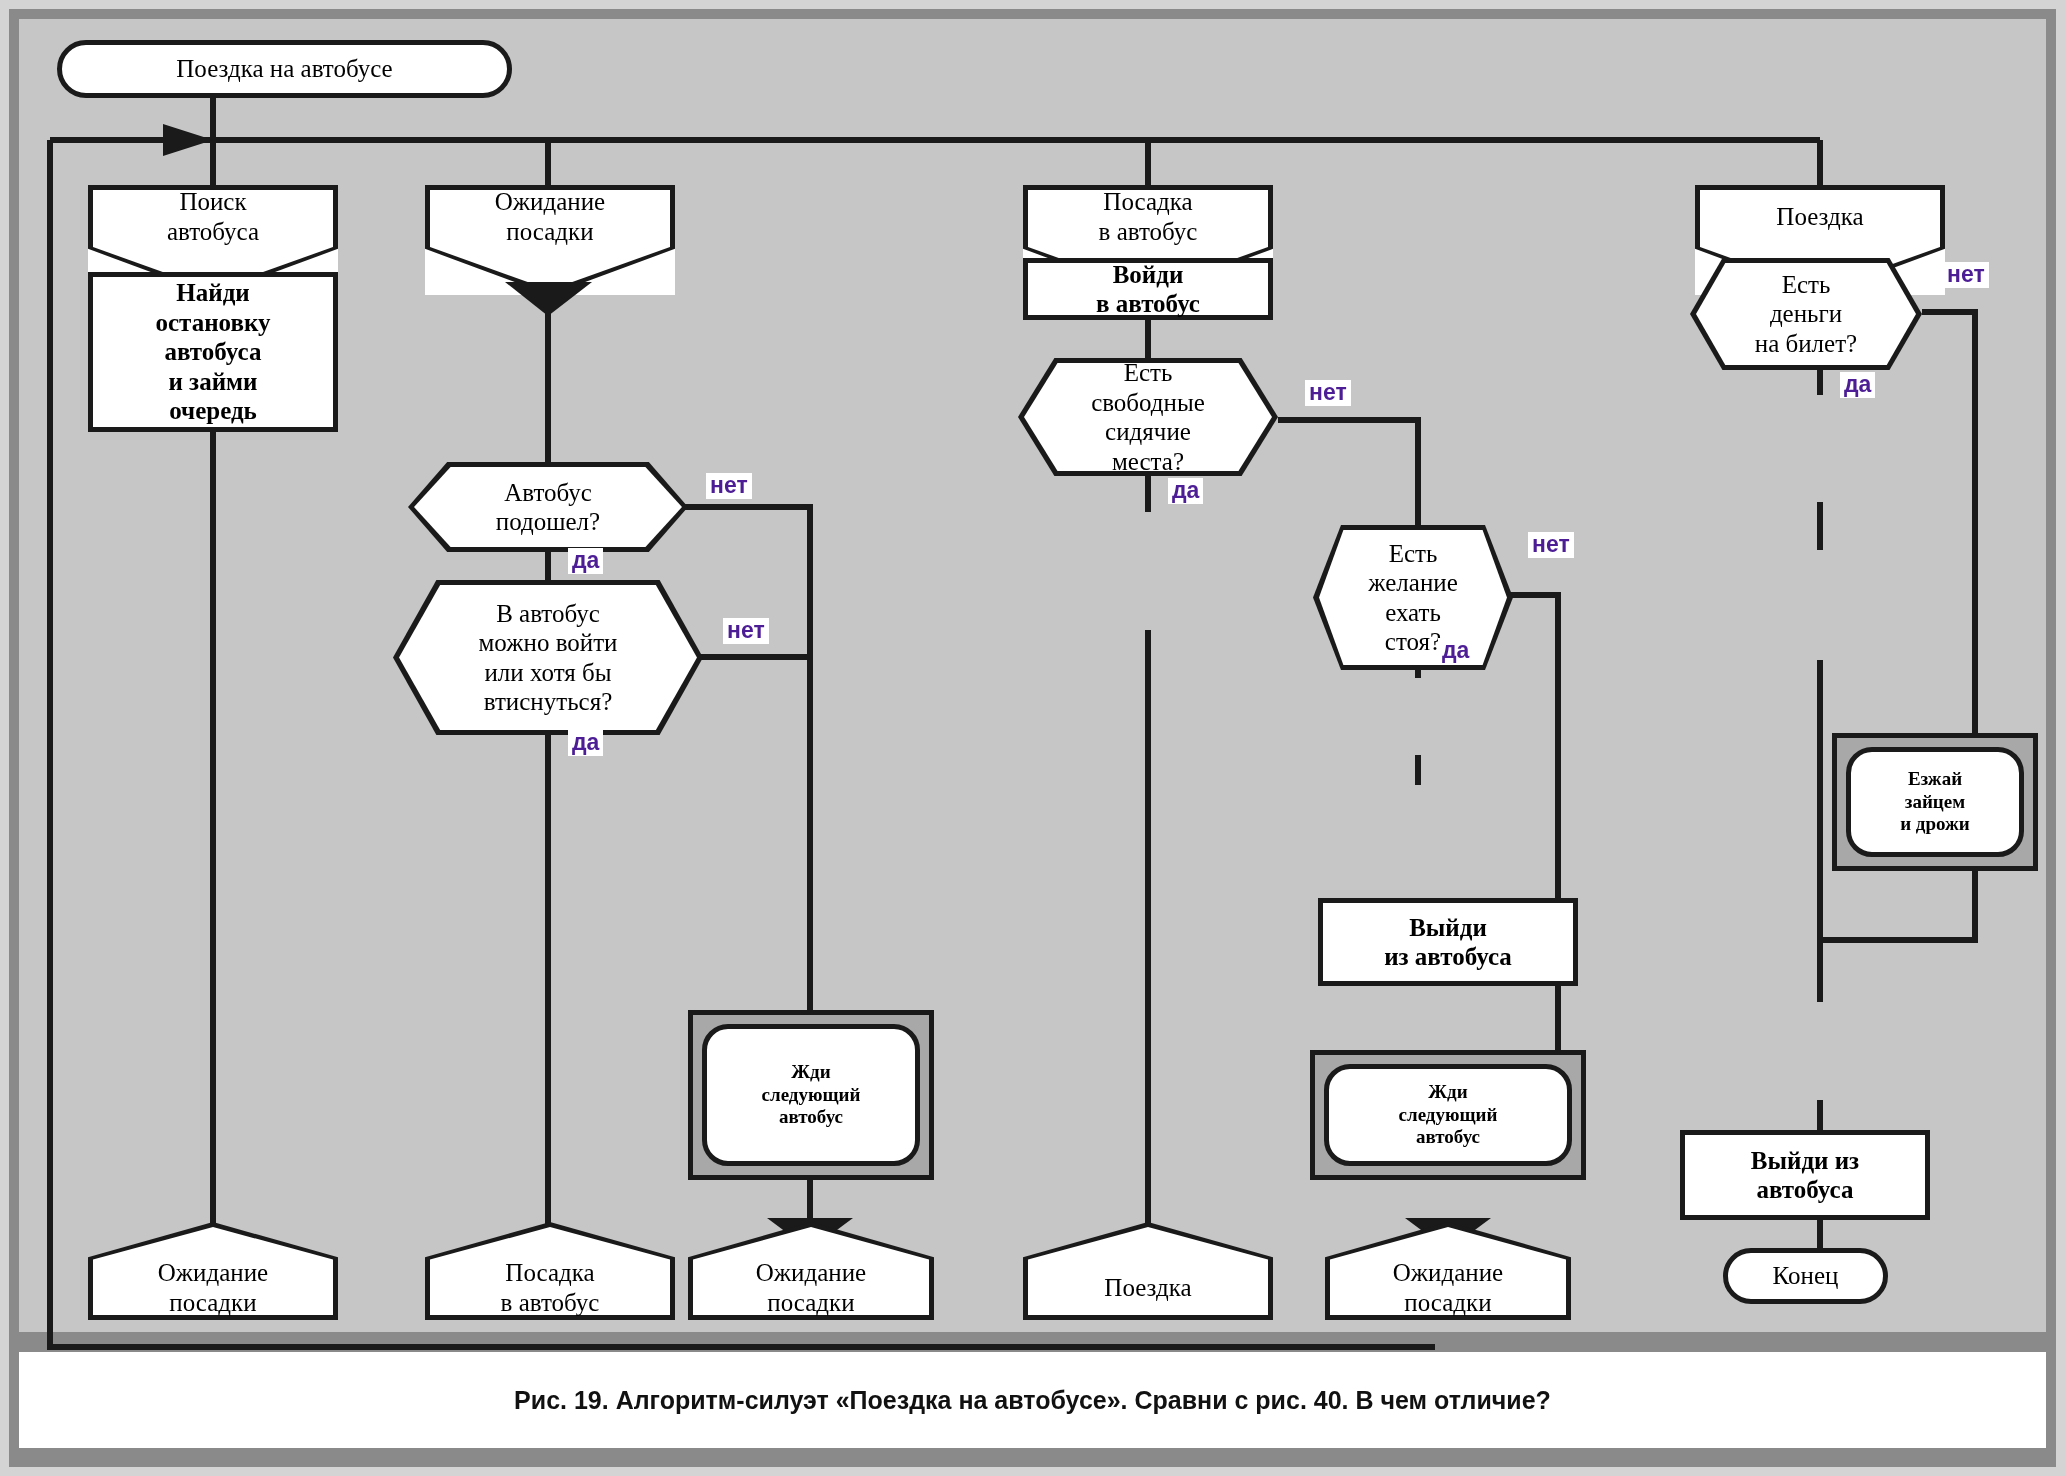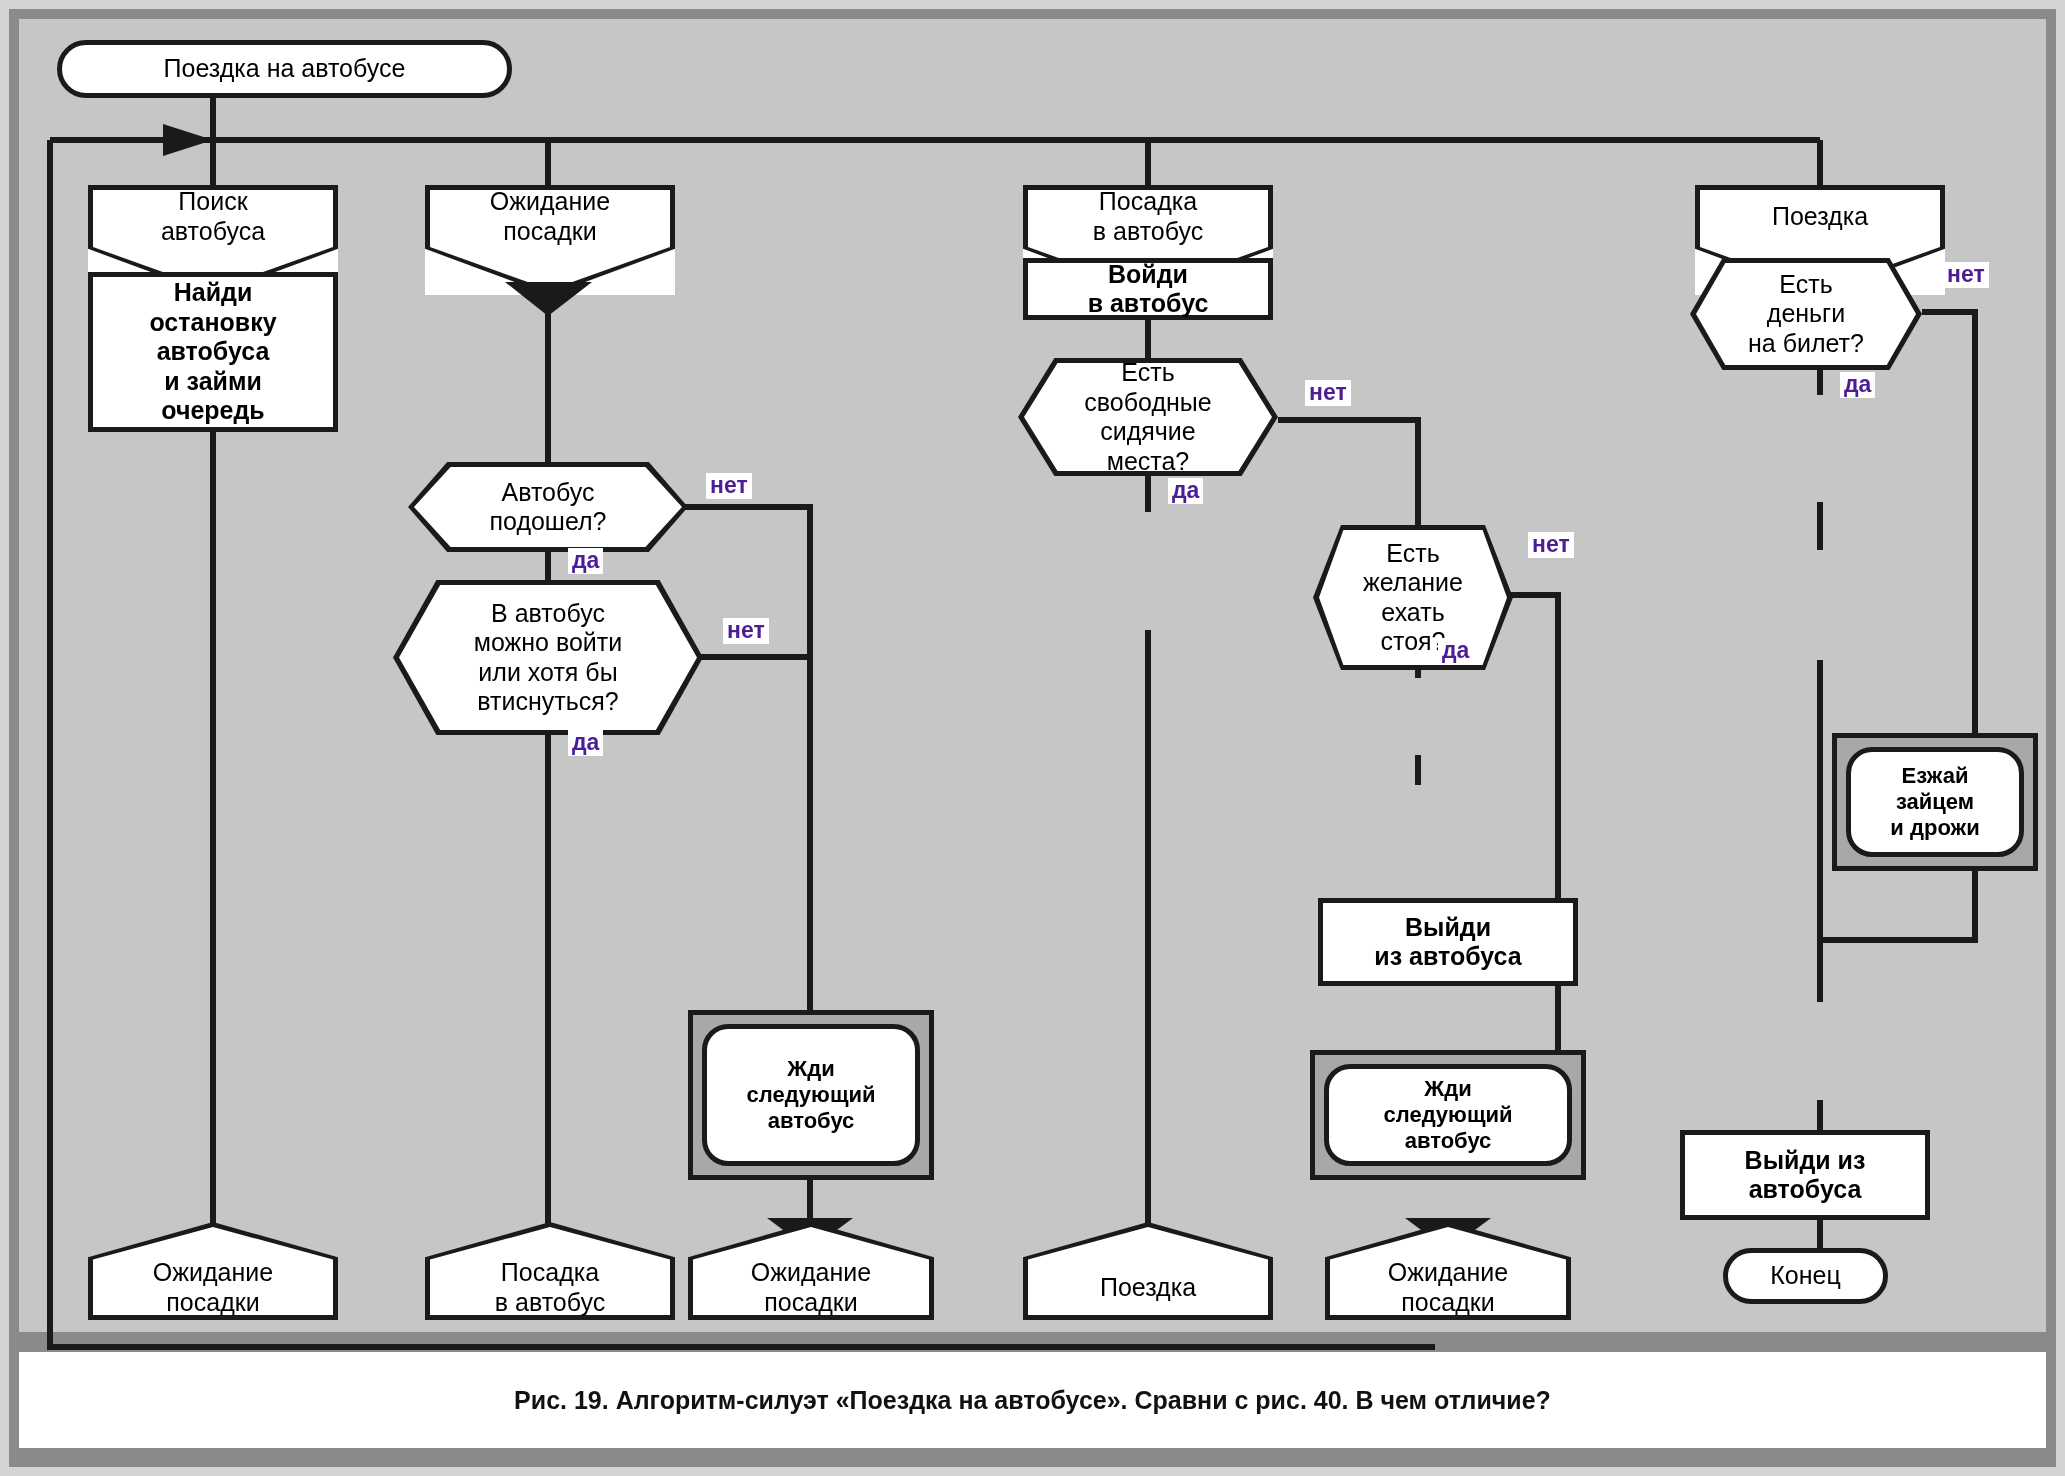--- a/index.html
+++ b/index.html
@@ -9,21 +9,21 @@
   #outer{position:absolute;left:0;top:0;width:2065px;height:1476px;background:#d4d4d4;}
   #midframe{position:absolute;left:9px;top:9px;width:2047px;height:1458px;background:#8a8a8a;}
   #canvas{position:absolute;left:19px;top:19px;width:2027px;height:1313px;background:#c6c6c6;}
   #captionbar{position:absolute;left:19px;top:1352px;width:2027px;height:96px;background:#ffffff;
               display:flex;align-items:center;justify-content:center;}
   #captiontext{font-size:25px;font-weight:bold;color:#111;letter-spacing:0px;white-space:nowrap;}
 
   svg.wires{position:absolute;left:0;top:0;width:2065px;height:1476px;pointer-events:none;}
 
   .node{position:absolute;box-sizing:border-box;display:flex;align-items:center;justify-content:center;
-        text-align:center;color:#000;background:#ffffff;}
+        text-align:center;color:#000;background:#ffffff;font-family:Liberation Serif, serif;}
   .nodetext{display:block;line-height:1.18;}
 
   
   .proc{border:5px solid #1a1a1a;background:#fff;font-size:25px;font-weight:bold;}
 
   
   .term{border:5px solid #1a1a1a;background:#fff;border-radius:40px;font-size:25px;font-weight:normal;}
 
   
   .hdr{background:#fff;border:0;font-size:25px;font-weight:normal;
@@ -54,21 +54,21 @@
   .dec .inner{position:absolute;left:0;top:0;width:100%;height:100%;background:#fff;
               clip-path:polygon(15.2% 5px,84.8% 5px,calc(100% - 6px) 50%,84.8% calc(100% - 5px),
                                 15.2% calc(100% - 5px),6px 50%);}
   .dec .lbl{position:absolute;left:0;top:0;width:100%;height:100%;
             display:flex;align-items:center;justify-content:center;text-align:center;}
 
   
   .wait{border:5px solid #1a1a1a;background:#a8a8a8;padding:9px;box-sizing:border-box;}
   .wait .rr{width:100%;height:100%;box-sizing:border-box;border:5px solid #1a1a1a;background:#fff;
             border-radius:26px;display:flex;align-items:center;justify-content:center;text-align:center;
-            font-size:22px;font-weight:bold;}
+            font-size:19px;font-weight:bold;}
 
   
   .blabel{position:absolute;background:#ffffff;color:#4c1d95;font-size:23px;font-weight:bold;
           padding:1px 4px 2px 4px;line-height:1.0;white-space:nowrap;}
 </style>
 </head>
 <body>
 
 <div id="page">
   <div id="outer"></div>

